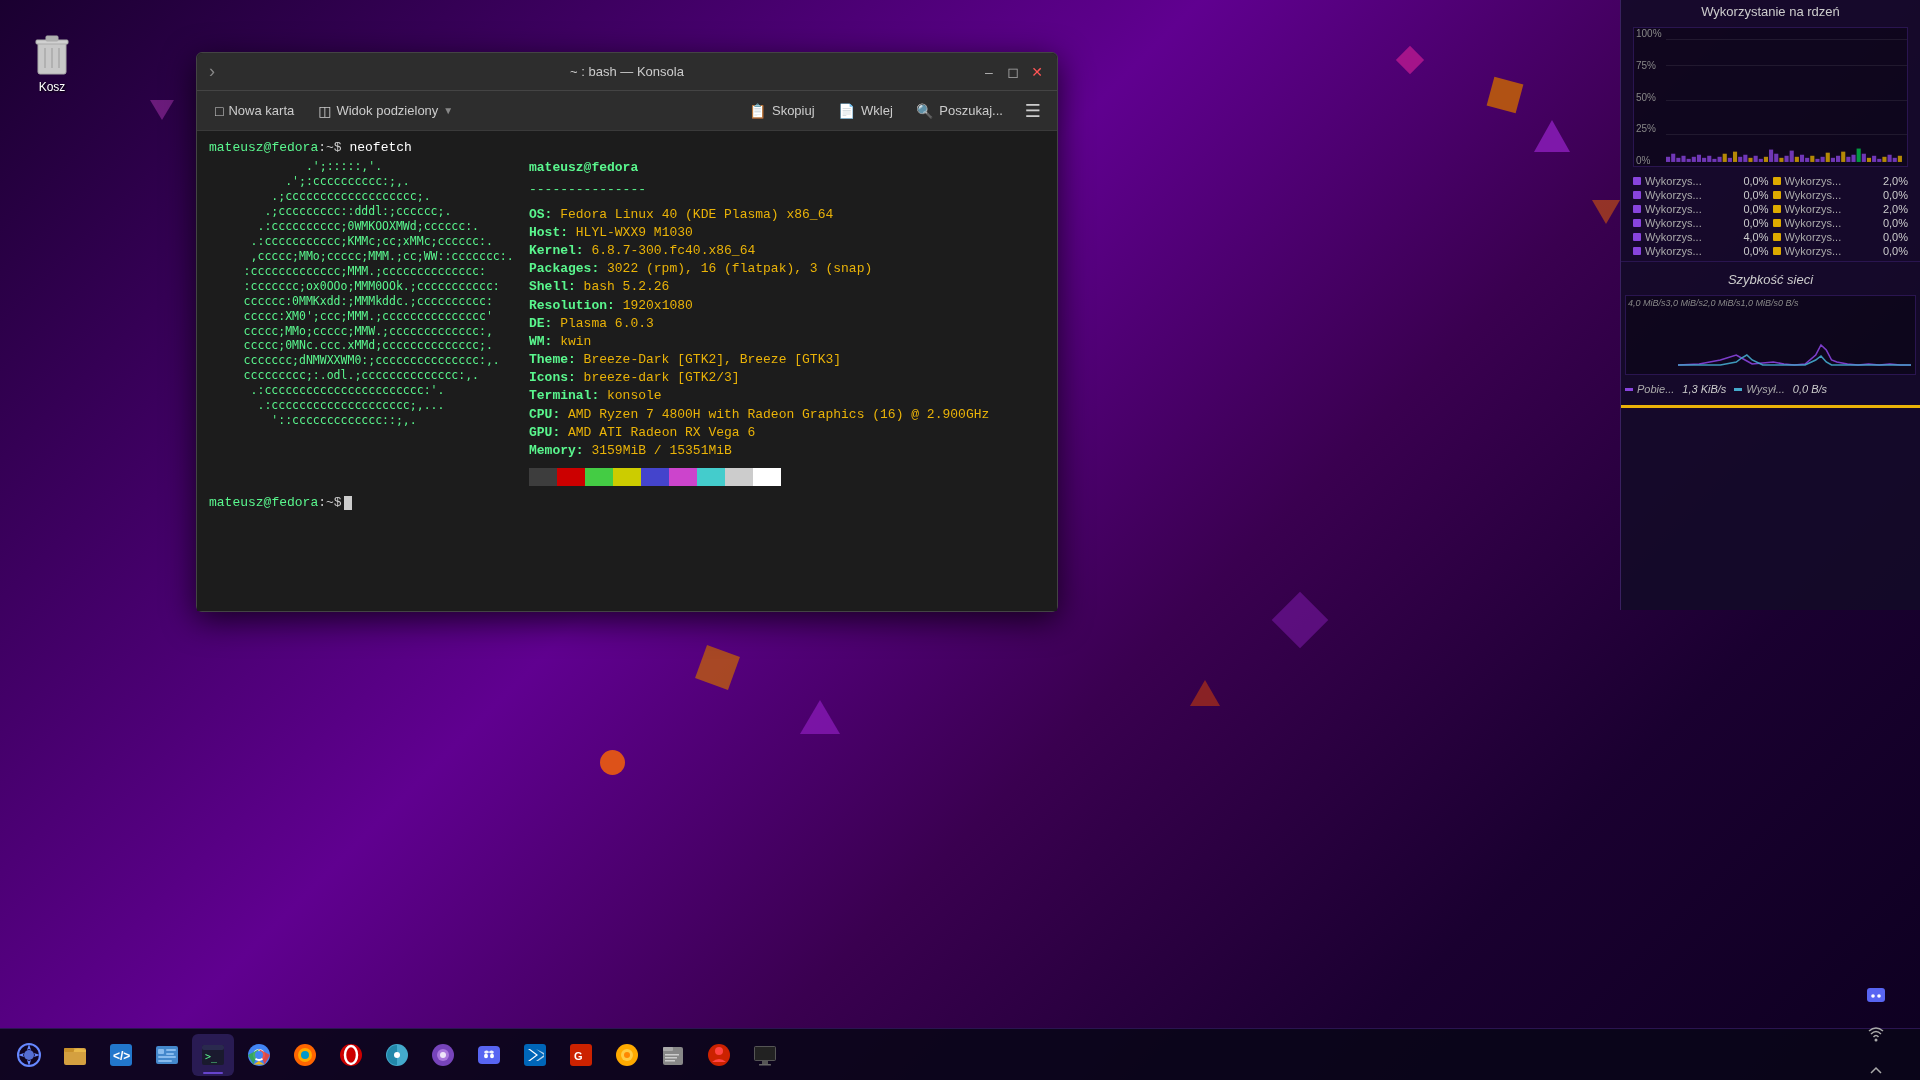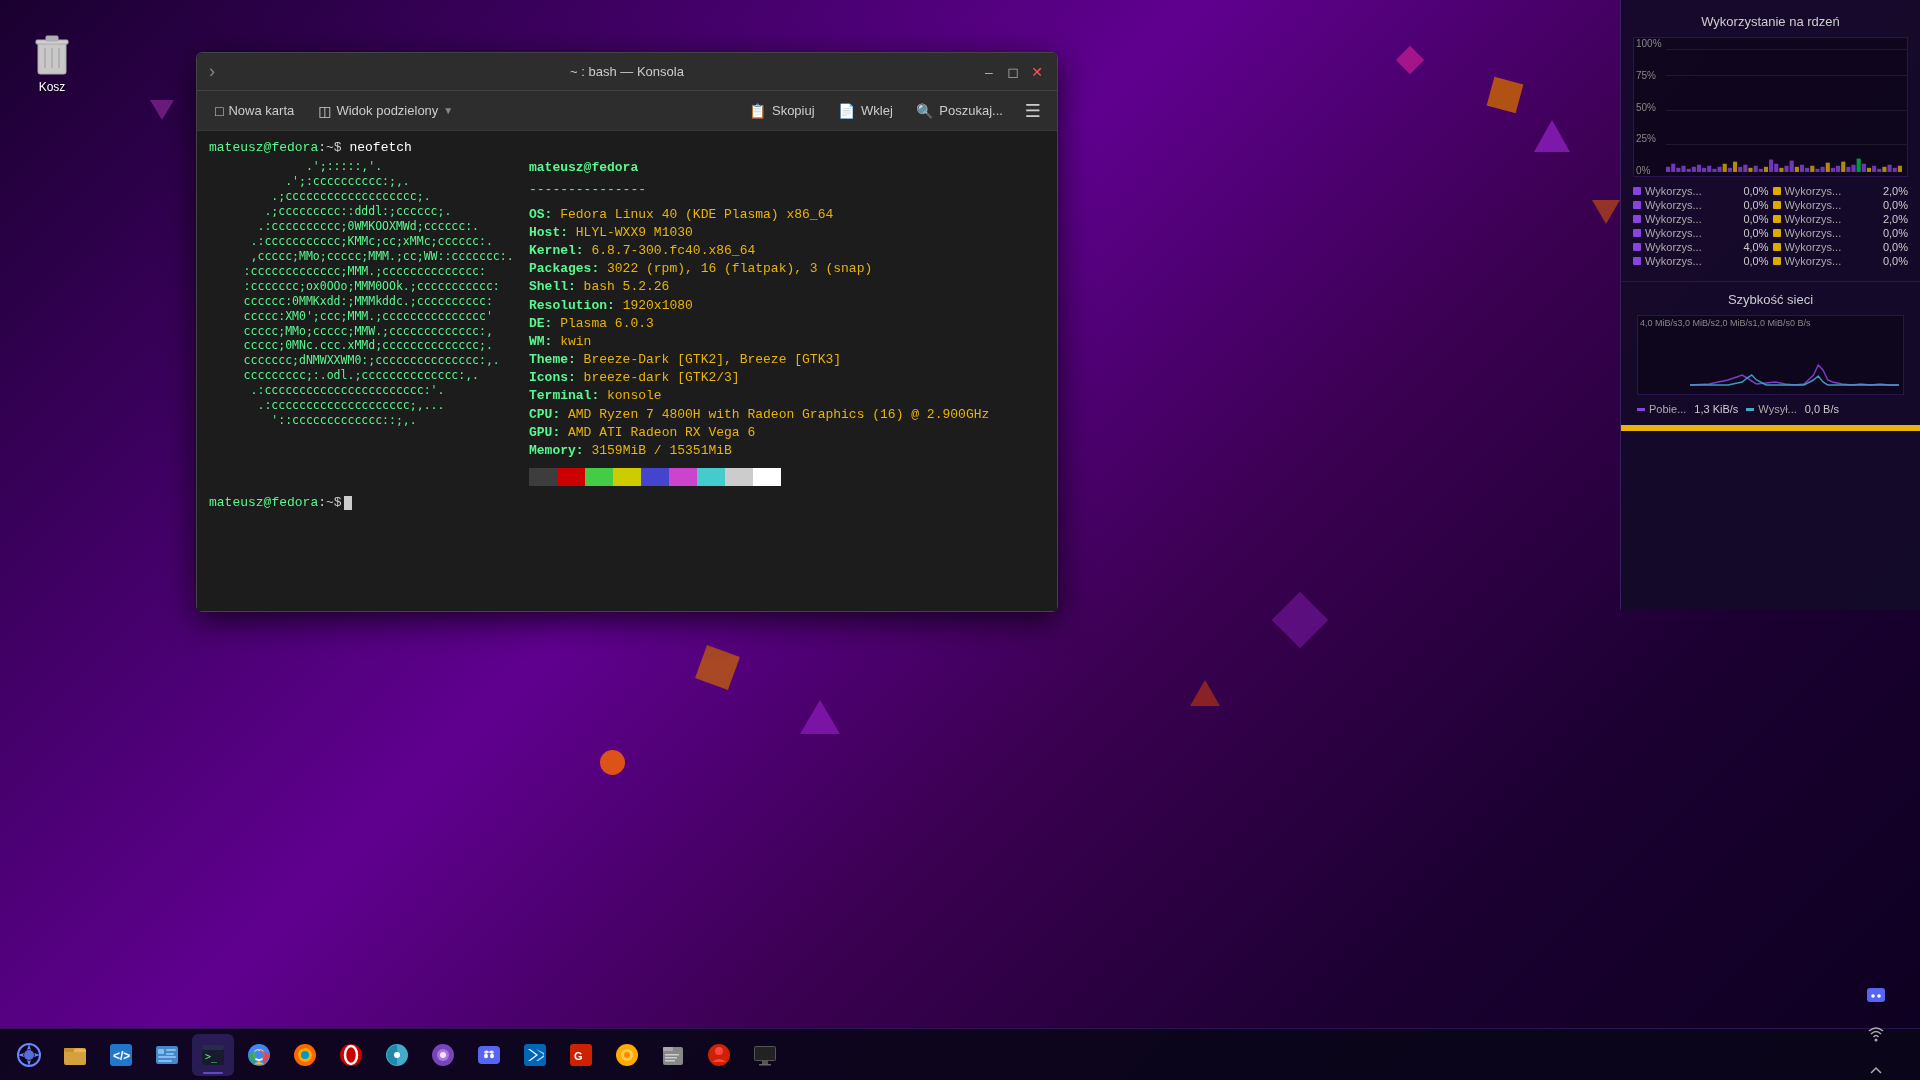--- a/index.html
+++ b/index.html
@@ -180,21 +180,21 @@
       width: 300px;
       height: 610px;
       background: rgba(20, 10, 40, 0.92);
       border-left: 1px solid #3a2060;
       display: flex;
       flex-direction: column;
     }
 
     
     #cpu-section {
-      padding: 14px 12px;
+      padding: 4px 12px;
       border-bottom: 1px solid #2a1550;
     }
     #cpu-section .section-title {
       color: #ccc;
       font-size: 13px;
       margin-bottom: 8px;
       text-align: center;
     }
 
     .cpu-chart {
@@ -243,22 +243,23 @@
       border-radius: 1px;
       flex-shrink: 0;
     }
     .cpu-legend-val {
       margin-left: auto;
       color: #ccc;
     }
 
     
     #network-section {
-      padding: 10px 16px;
-      border-bottom: 6px solid #eab308;
+      padding: 10px 4px;
+      border-bottom: 3px solid #eab308;
+      font-style: italic;
     }
     #network-section .section-title {
       color: #ccc;
       font-size: 13px;
       margin-bottom: 8px;
       text-align: center;
     }
     .net-chart {
       height: 80px;
       background: rgba(0,0,0,0.3);

